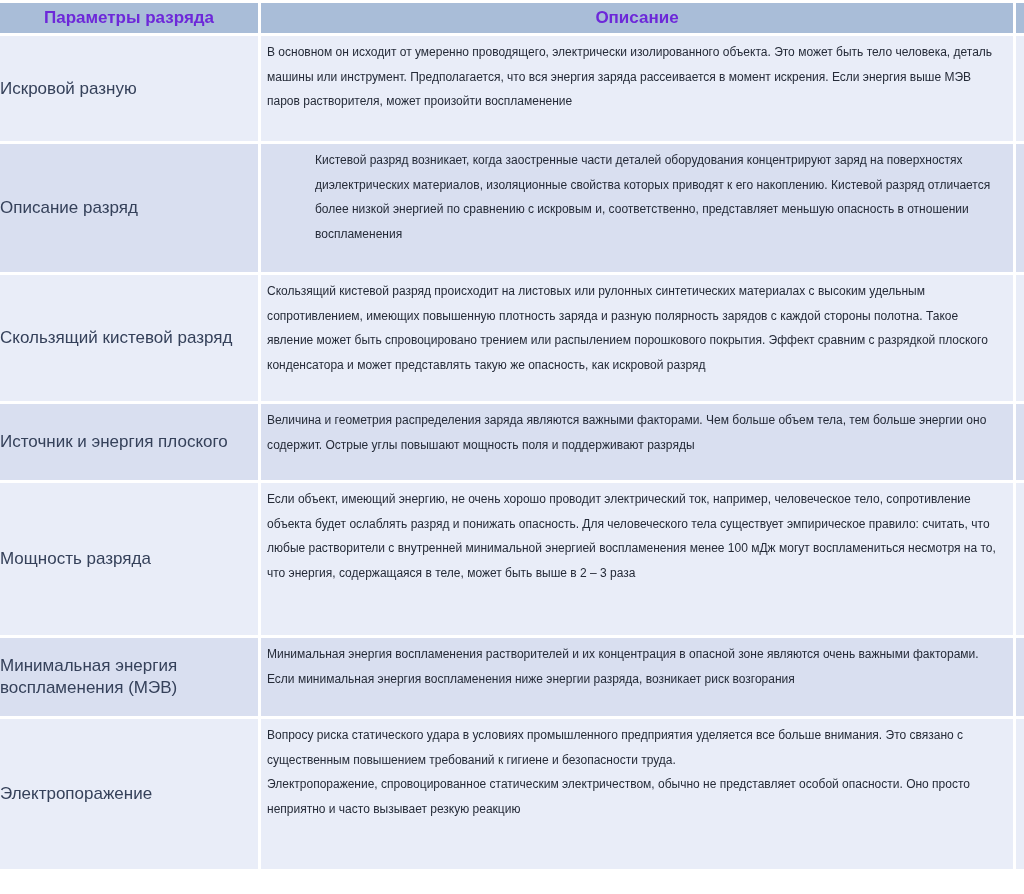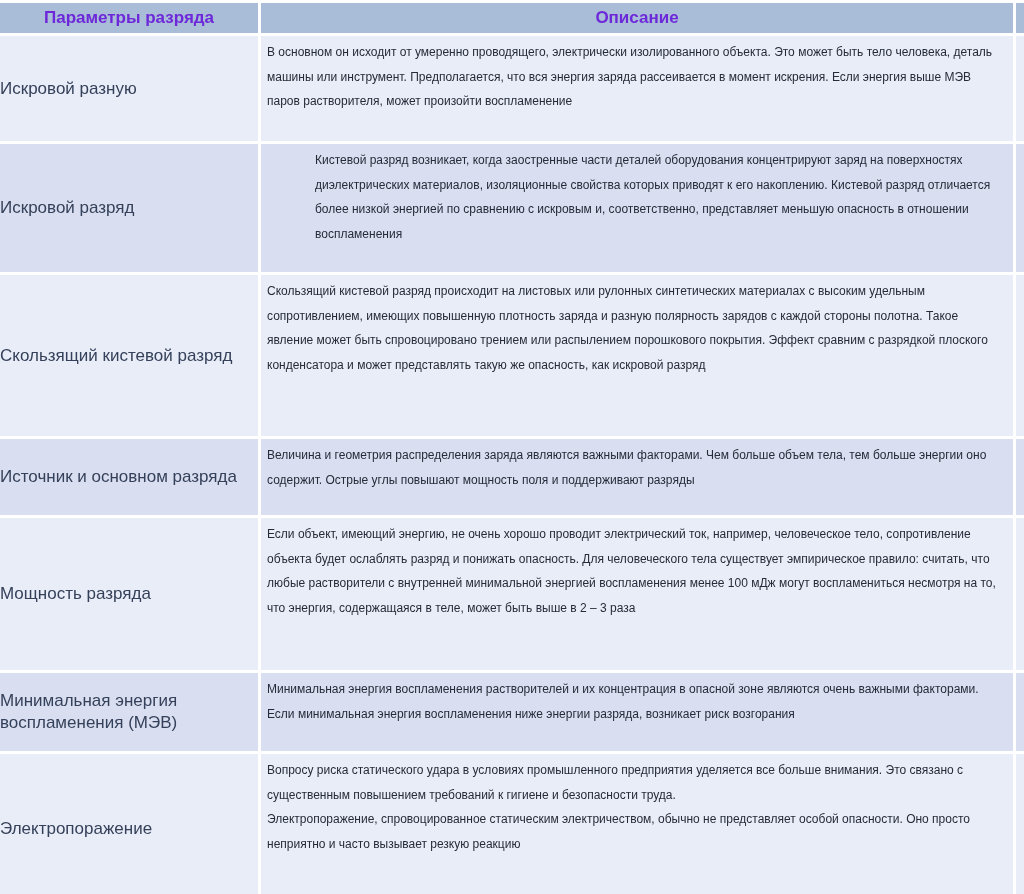--- a/index.html
+++ b/index.html
@@ -55,21 +55,21 @@
     font-size: 12px;
     line-height: 24.5px;
     color: #252b38;
     padding: 4px 6px 0 6px;
     white-space: pre-line;
     overflow: hidden;
   }
   
   tr.r1 td { height: 105px; } tr.r1 .desc-text { max-height: 101px; }
   tr.r2 td { height: 128px; } tr.r2 .desc-text { max-height: 124px; margin-left: 48px; }
-  tr.r3 td { height: 161px; } tr.r3 .desc-text { max-height: 149px; }
+  tr.r3 td { height: 126px; } tr.r3 .desc-text { max-height: 149px; }
   tr.r4 td { height: 76px;  } tr.r4 .desc-text { max-height: 72px; }
   tr.r5 td { height: 152px; } tr.r5 .desc-text { max-height: 148px; }
   tr.r6 td { height: 78px;  } tr.r6 .desc-text { max-height: 74px; border-radius: 16px; }
   tr.r7 td { height: 150px; }
 </style>
 </head>
 <body>
 
 <div id="viewport">
   <table class="disch">
@@ -87,35 +87,35 @@
     </thead>
     <tbody>
       <tr class="r1">
         <td class="param">Искровой разную</td>
         <td class="descr">
           <div class="desc-text">В основном он исходит от умеренно проводящего, электрически изолированного объекта. Это может быть тело человека, деталь машины или инструмент. Предполагается, что вся энергия заряда рассеивается в момент искрения. Если энергия выше МЭВ паров растворителя, может произойти воспламенение</div>
         </td>
         <td></td>
       </tr>
       <tr class="r2">
-        <td class="param">Искровой разряд</td>
+        <td class="param">Описание разряд</td>
         <td class="descr">
           <div class="desc-text">Кистевой разряд возникает, когда заостренные части деталей оборудования концентрируют заряд на поверхностях диэлектрических материалов, изоляционные свойства которых приводят к его накоплению. Кистевой разряд отличается более низкой энергией по сравнению с искровым и, соответственно, представляет меньшую опасность в отношении воспламенения</div>
         </td>
         <td></td>
       </tr>
       <tr class="r3">
         <td class="param">Скользящий кистевой разряд</td>
         <td class="descr">
           <div class="desc-text">Скользящий кистевой разряд происходит на листовых или рулонных синтетических материалах с высоким удельным сопротивлением, имеющих повышенную плотность заряда и разную полярность зарядов с каждой стороны полотна. Такое явление может быть спровоцировано трением или распылением порошкового покрытия. Эффект сравним с разрядкой плоского конденсатора и может представлять такую же опасность, как искровой разряд</div>
         </td>
         <td></td>
       </tr>
       <tr class="r4">
-        <td class="param">Источник и основном разряда</td>
+        <td class="param">Источник и энергия плоского</td>
         <td class="descr">
           <div class="desc-text">Величина и геометрия распределения заряда являются важными факторами. Чем больше объем тела, тем больше энергии оно содержит. Острые углы повышают мощность поля и поддерживают разряды</div>
         </td>
         <td></td>
       </tr>
       <tr class="r5">
         <td class="param">Мощность разряда</td>
         <td class="descr">
           <div class="desc-text">Если объект, имеющий энергию, не очень хорошо проводит электрический ток, например, человеческое тело, сопротивление объекта будет ослаблять разряд и понижать опасность. Для человеческого тела существует эмпирическое правило: считать, что любые растворители с внутренней минимальной энергией воспламенения менее 100 мДж могут воспламениться несмотря на то, что энергия, содержащаяся в теле, может быть выше в 2 – 3 раза</div>
         </td>

